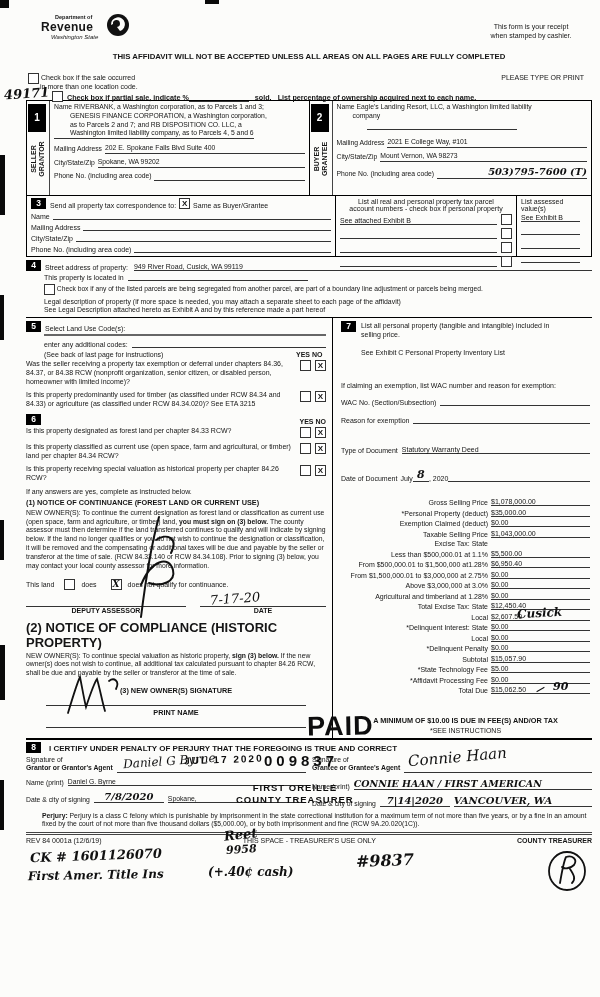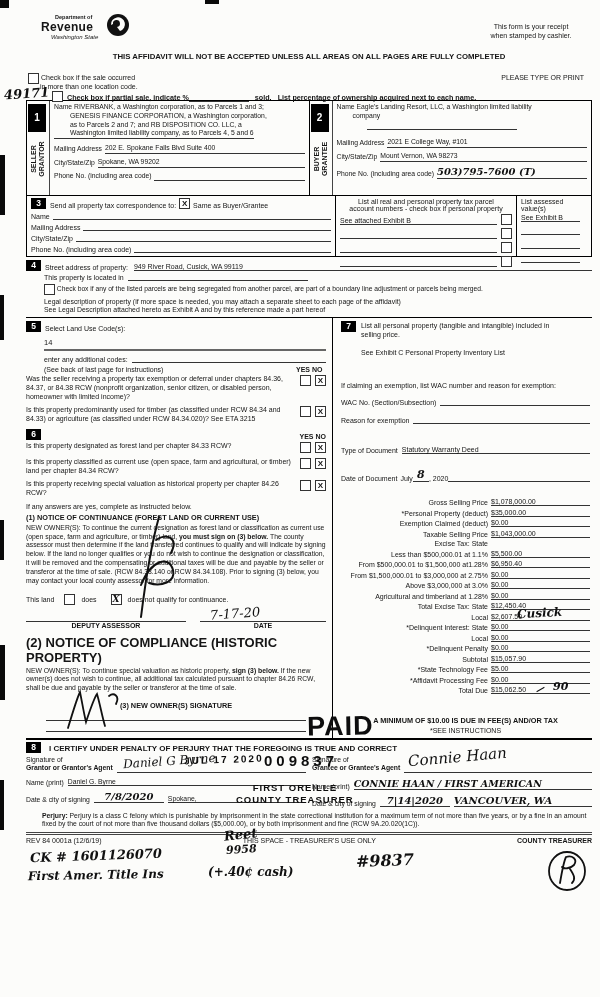--- a/index.html
+++ b/index.html
@@ -119,21 +119,21 @@
           <div style="padding-left:16px;">company</div>
           <div class="fill" style="width:60%;margin-left:30px;height:8px;"></div>
           <div class="row" style="margin-top:6px;">
               <span>Mailing Address</span>
             <span class="fill" style="flex:1;margin-left:3px;">2021 E College Way, #101</span>
             </div>
           <div class="row" style="margin-top:4px;">
               <span>City/State/Zip</span>
             <span class="fill" style="flex:1;margin-left:3px;">Mount Vernon, WA 98273</span>
             </div>
-          <div class="row" style="margin-top:3px;">
+          <div class="row" style="margin-top:3px;text-align:right;">
               <span>Phone No. (including area code)</span>
             <span class="fill pen" style="flex:1;margin-left:3px;font-size:10px;font-weight:bold;">503)795-7600 (T)</span>
             </div>
         </div>
       </div>
     </div>
 
     <div style="display:flex;border:1px solid #000;border-top:none;height:60px;font-size:7px;">
       <div style="width:300px;padding:2px 4px;">
         <div class="row">
@@ -206,21 +206,20 @@
       <div style="margin-top:1px;padding-left:18px;font-size:6.9px;">See Legal Description attached hereto as Exhibit A and by this reference made a part hereof</div>
     </div>
 
     <div style="display:flex;">
 
       <div style="width:300px;border-right:1px solid #000;padding:3px 6px 4px 0;position:relative;">
         <div class="row">
           <span class="numbox">5</span>
           <span style="font-size:7px;margin-left:4px;">Select Land Use Code(s):</span>
         </div>
-        <div style="font-size:7.5px;margin:6px 0 0 18px;">14</div>
         <div style="border-bottom:2px solid #666;margin:2px 0 5px 18px;"></div>
         <div class="row" style="padding-left:18px;font-size:7px;">
           <span>enter any additional codes:</span>
           <span class="fill" style="flex:1;margin-left:4px;"></span>
         </div>
         <div class="row" style="padding-left:18px;font-size:7px;margin-top:3px;">
           <span style="flex:1;">(See back of last page for instructions)</span>
           <span class="b" style="width:30px;text-align:left;"><span>YES</span> <span>NO</span></span>
         </div>
         <div class="qrow" style="margin-top:2px;">
@@ -298,20 +297,21 @@
           <span>NEW OWNER(S): To continue special valuation as historic property,</span>
           <span class="b">sign (3) below.</span>
           <span>If the new owner(s) does not wish to continue, all additional tax calculated pursuant to chapter 84.26 RCW, shall be due and payable by the seller or transferor at the time of sale.</span>
         </div>
         <div class="b c" style="font-size:7.3px;margin-top:8px;">(3) NEW OWNER(S) SIGNATURE</div>
         <div style="border-bottom:1px solid #333;margin:10px 20px 0 20px;position:relative;">
           <svg width="60" height="42" viewBox="0 0 60 42" style="position:absolute;left:18px;top:-32px;">
             <path d="M4 40 C10 20 14 8 16 4 C18 14 20 26 22 34 C26 22 30 10 33 6 C36 16 38 28 41 38 M45 8 C50 4 56 8 52 16" fill="none" stroke="#111" stroke-width="1.8" stroke-linecap="round"></path>
           </svg>
         </div>
+        <div class="b c" style="font-size:7.3px;margin-top:2px;">PRINT NAME</div>
         <div style="border-bottom:1px solid #333;margin:10px 20px 0 20px;"></div>
         <div class="stamp" style="position:absolute;right:-42px;bottom:-4px;font-size:27px;letter-spacing:1px;transform:rotate(-1deg);">PAID</div>
       </div>
 
       <div style="flex:1;padding:3px 2px 4px 8px;position:relative;font-size:7px;">
         <div style="display:flex;">
           <span class="numbox">7</span>
           <span style="margin-left:5px;width:210px;line-height:1.3;">List all personal property (tangible and intangible) included in selling price.</span>
         </div>
         <div style="margin:10px 0 0 20px;">See Exhibit C Personal Property Inventory List</div>

